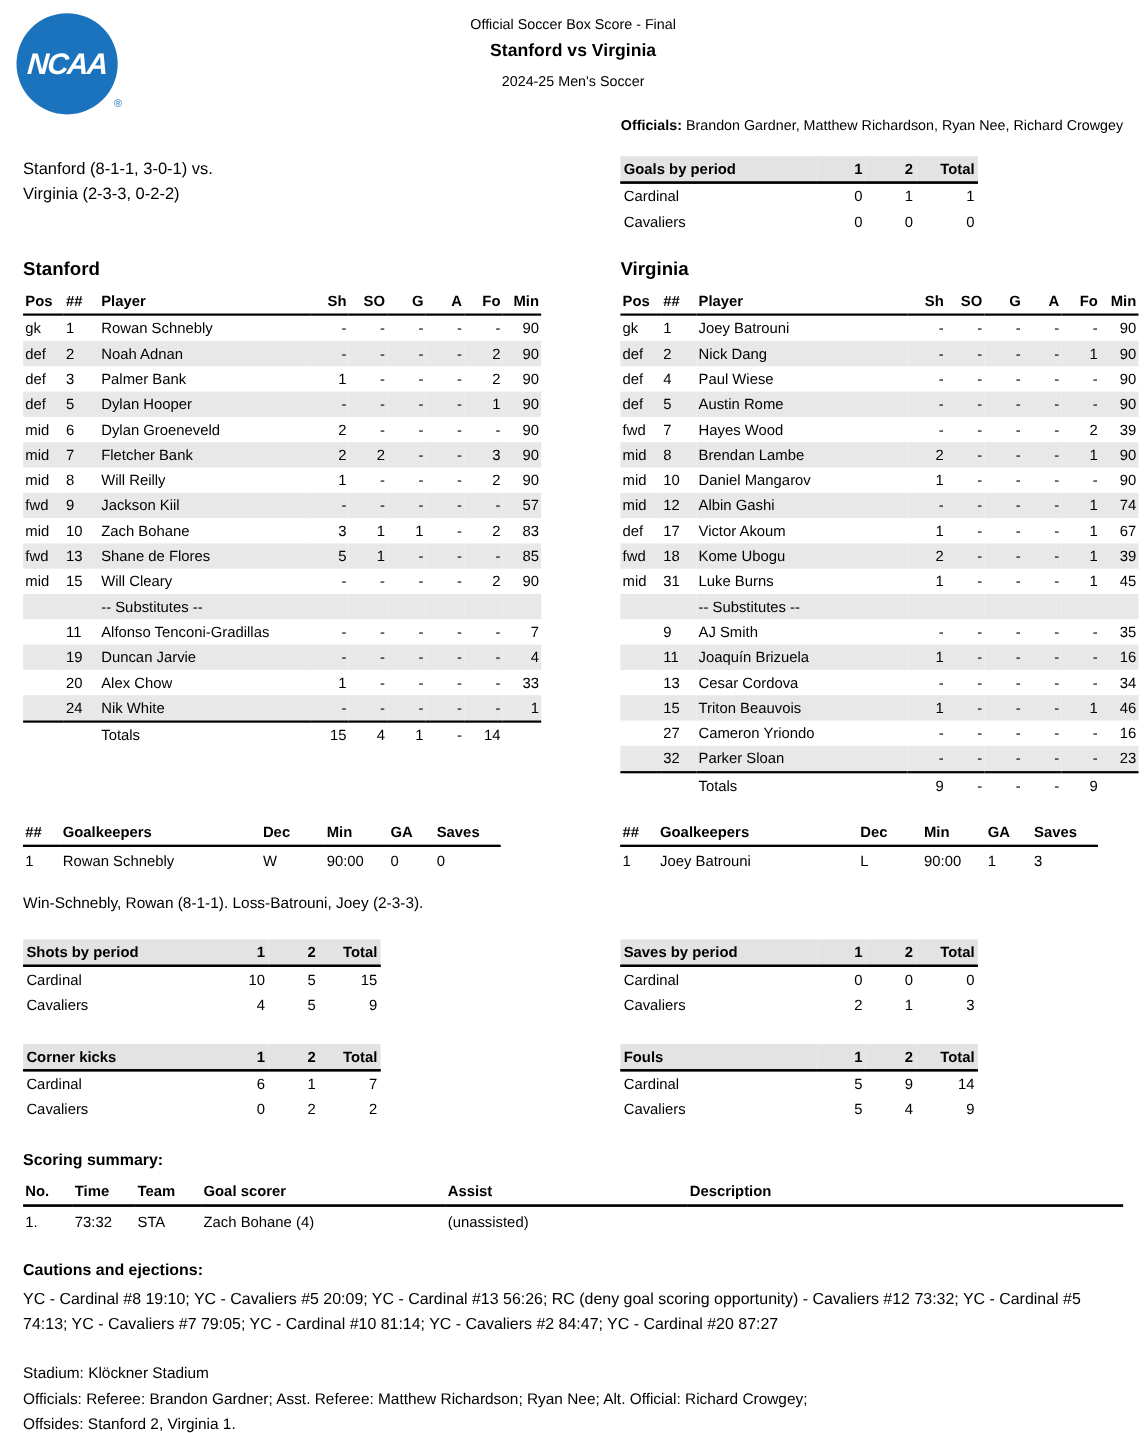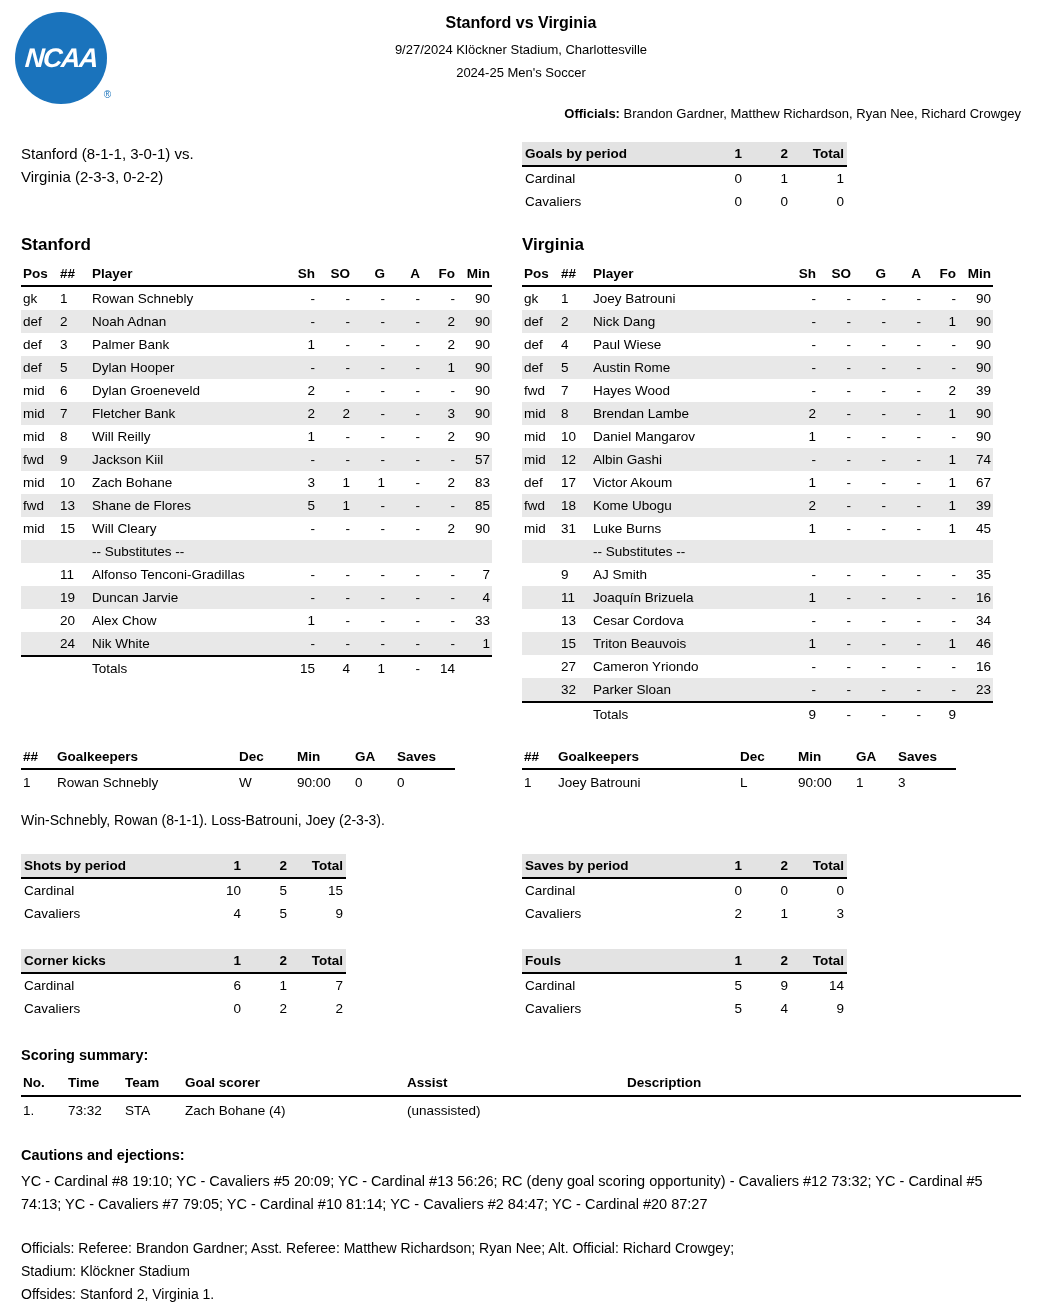--- a/index.html
+++ b/index.html
@@ -20,21 +20,21 @@
   .hc-matchup { font-size: 16px; font-weight: bold; margin-bottom: 10px; }
   .hc-venue { font-size: 13px; margin-bottom: 8px; }
   .hc-season { font-size: 13px; }
   .header-right { position: absolute; right: 0; top: 4px; text-align: right; font-size: 13px; line-height: 17.5px; }
   .kv b { font-weight: bold; }
   .kv .v { margin-left: 4px; }
   .officials-line { position: absolute; right: 0; top: 96px; font-size: 13px; }
   .officials-line b { font-weight: bold; }
 
   
-  .cols { display: flex; gap: 30px; }
+  .cols { display: flex; gap: 72px; }
   .col { width: 471px; flex: 0 0 471px; }
   .row-a { margin-top: 14px; }
   .row-a .col { height: 93px; }
 
   .match-info { font-size: 15px; line-height: 23px; }
 
   
   table.period { border-collapse: collapse; width: 325px; font-size: 13.5px; }
   table.period thead th { background: #e3e3e3; border-bottom: 2px solid #000;
       font-weight: bold; padding: 4px 3px; }
@@ -104,22 +104,22 @@
 <body>
 
 <div class="page">
 
   <div class="header">
     <div class="logo">
       <span class="logo-text">NCAA</span>
       <span class="logo-reg">®</span>
     </div>
     <div class="header-center">
+      <div class="hc-line1">Official Soccer Box Score - Final</div>
       <div class="hc-matchup">Stanford vs Virginia</div>
-      <div class="hc-venue">9/27/2024 Klöckner Stadium, Charlottesville</div>
       <div class="hc-season">2024-25 Men's Soccer</div>
     </div>
     <div class="officials-line"><b>Officials:</b> <span>Brandon Gardner, Matthew Richardson, Ryan Nee, Richard Crowgey</span></div>
   </div>
 
   <div class="cols row-a">
     <div class="col match-info">
       <div>Stanford (8-1-1, 3-0-1) vs.</div>
       <div>Virginia (2-3-3, 0-2-2)</div>
     </div>
@@ -778,18 +778,18 @@
       </tbody>
     </table>
   </div>
 
   <div class="cautions">
     <div class="section-title">Cautions and ejections:</div>
     <div class="cautions-text">YC - Cardinal #8 19:10; YC - Cavaliers #5 20:09; YC - Cardinal #13 56:26; RC (deny goal scoring opportunity) - Cavaliers #12 73:32; YC - Cardinal #5 74:13; YC - Cavaliers #7 79:05; YC - Cardinal #10 81:14; YC - Cavaliers #2 84:47; YC - Cardinal #20 87:27</div>
   </div>
 
   <div class="footer-block">
+    <div>Stadium: Klöckner Stadium</div>
     <div>Officials: Referee: Brandon Gardner; Asst. Referee: Matthew Richardson; Ryan Nee; Alt. Official: Richard Crowgey;</div>
-    <div>Stadium: Klöckner Stadium</div>
     <div>Offsides: Stanford 2, Virginia 1.</div>
   </div>
 
 </div>
 
 </body></html>

